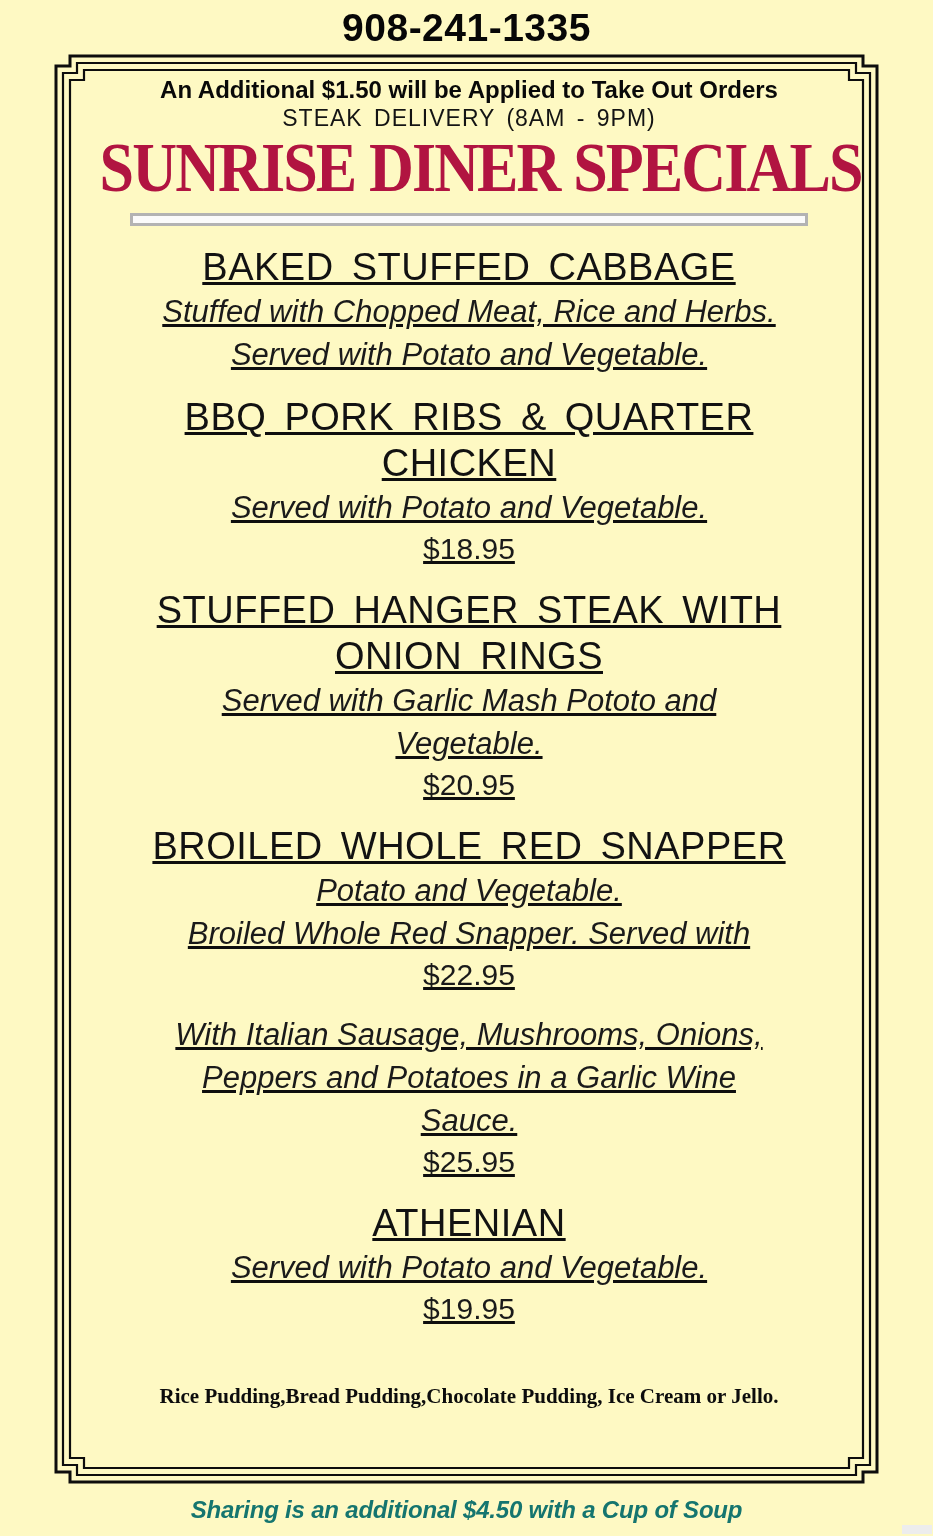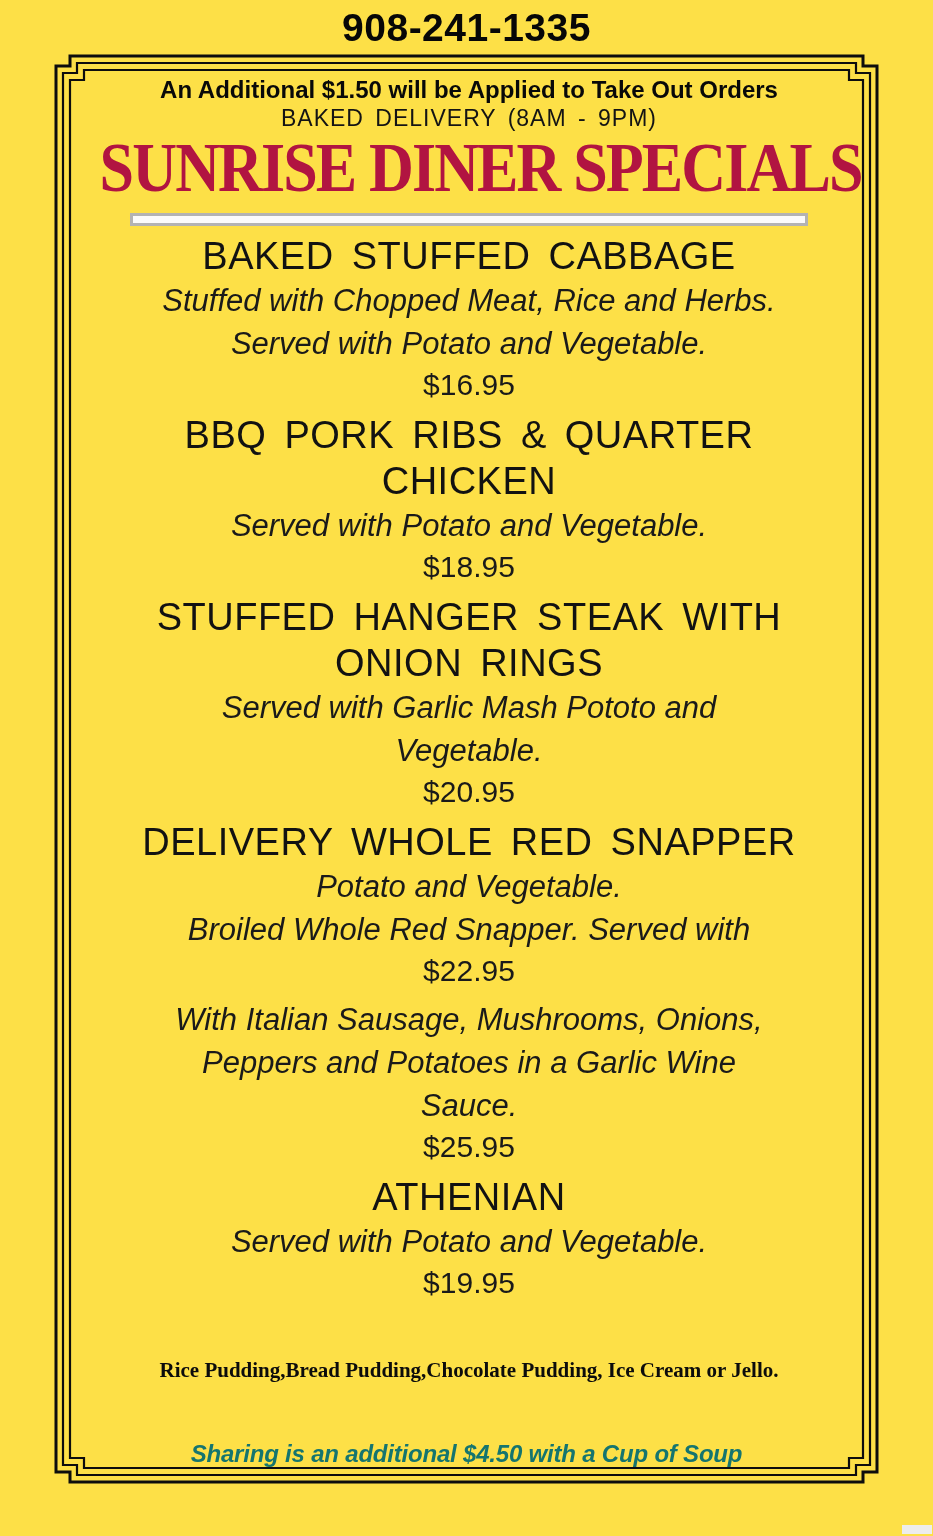--- a/index.html
+++ b/index.html
@@ -1,20 +1,20 @@
 <!DOCTYPE html>
 <html><head>
 <meta charset="utf-8">
 <style>
   html, body { margin: 0; padding: 0; background: #fff; }
   .page {
     position: relative;
     width: 933px;
     height: 1536px;
-    background: #fde047;
+    background: #fef9c3;
     font-family: "Liberation Sans", sans-serif;
     color: #0e0e0e;
     overflow: hidden;
   }
   .phone {
     position: absolute;
     top: 6px; left: 0; width: 933px;
     text-align: center;
     font-size: 39px;
     font-weight: bold;
@@ -54,21 +54,21 @@
     transform-origin: 50% 50%;
     white-space: nowrap;
   }
   .title-bar {
     margin: 9px auto 0 auto;
     width: 672px;
     height: 7px;
     background: #fbfbfb;
     border: 3px solid #b3b3b3;
   }
-  .item { margin-top: 7px; }
+  .item { margin-top: 18px; text-decoration: underline; }
   .iname {
     font-size: 38px;
     line-height: 46px;
     letter-spacing: 0.5px;
     word-spacing: 7px;
     color: #121212;
   }
   .idesc {
     font-style: italic;
     font-size: 31px;
@@ -84,21 +84,21 @@
     margin-top: 2px;
     font-family: "Liberation Serif", serif;
     font-weight: bold;
     font-size: 21px;
     line-height: 26px;
     color: #0c0c0c;
     white-space: pre-wrap;
   }
   .sharing {
     position: absolute;
-    top: 1440px; left: 0; width: 933px;
+    top: 1496px; left: 0; width: 933px;
     text-align: center;
     font-size: 24px;
     font-weight: bold;
     font-style: italic;
     letter-spacing: -0.2px;
     color: #15756f;
     z-index: 1;
   }
   .watermark {
     position: absolute;
@@ -117,33 +117,32 @@
 
   <svg class="frame-svg" width="933" height="1536" viewBox="0 0 933 1536">
     <path d="M 70 56 H 863 V 66 H 877 V 1472 H 863 V 1482 H 70 V 1472 H 56 V 66 H 70 Z" fill="none" stroke="#0d0d0d" stroke-width="3"></path>
     <path d="M 77 63 H 856 V 73 H 870 V 1465 H 856 V 1475 H 77 V 1465 H 63 V 73 H 77 Z" fill="none" stroke="#0d0d0d" stroke-width="2.2"></path>
     <path d="M 84 70 H 849 V 80 H 863 V 1458 H 849 V 1468 H 84 V 1458 H 70 V 80 H 84 Z" fill="none" stroke="#0d0d0d" stroke-width="2.2"></path>
   </svg>
 
   <div class="content">
 
     <div class="notice">An Additional $1.50 will be Applied to Take Out Orders</div>
-    <div class="delivery">BAKED DELIVERY (8AM - 9PM)</div>
+    <div class="delivery">STEAK DELIVERY (8AM - 9PM)</div>
     <div class="main-title">SUNRISE DINER SPECIALS</div>
     <div class="title-bar"></div>
 
     <section class="item">
       <div class="iname">
         <div>BAKED STUFFED CABBAGE</div>
       </div>
       <div class="idesc">
         <div>Stuffed with Chopped Meat, Rice and Herbs.</div>
         <div>Served with Potato and Vegetable.</div>
       </div>
-      <div class="iprice">$16.95</div>
     </section>
 
     <section class="item">
       <div class="iname">
         <div>BBQ PORK RIBS &amp; QUARTER</div>
         <div>CHICKEN</div>
       </div>
       <div class="idesc">
         <div>Served with Potato and Vegetable.</div>
       </div>
@@ -157,21 +156,21 @@
       </div>
       <div class="idesc">
         <div>Served with Garlic Mash Pototo and</div>
         <div>Vegetable.</div>
       </div>
       <div class="iprice">$20.95</div>
     </section>
 
     <section class="item">
       <div class="iname">
-        <div>DELIVERY WHOLE RED SNAPPER</div>
+        <div>BROILED WHOLE RED SNAPPER</div>
       </div>
       <div class="idesc">
         <div>Potato and Vegetable.</div>
         <div>Broiled Whole Red Snapper. Served with</div>
       </div>
       <div class="iprice">$22.95</div>
     </section>
 
     <section class="item">
       <div class="idesc">

